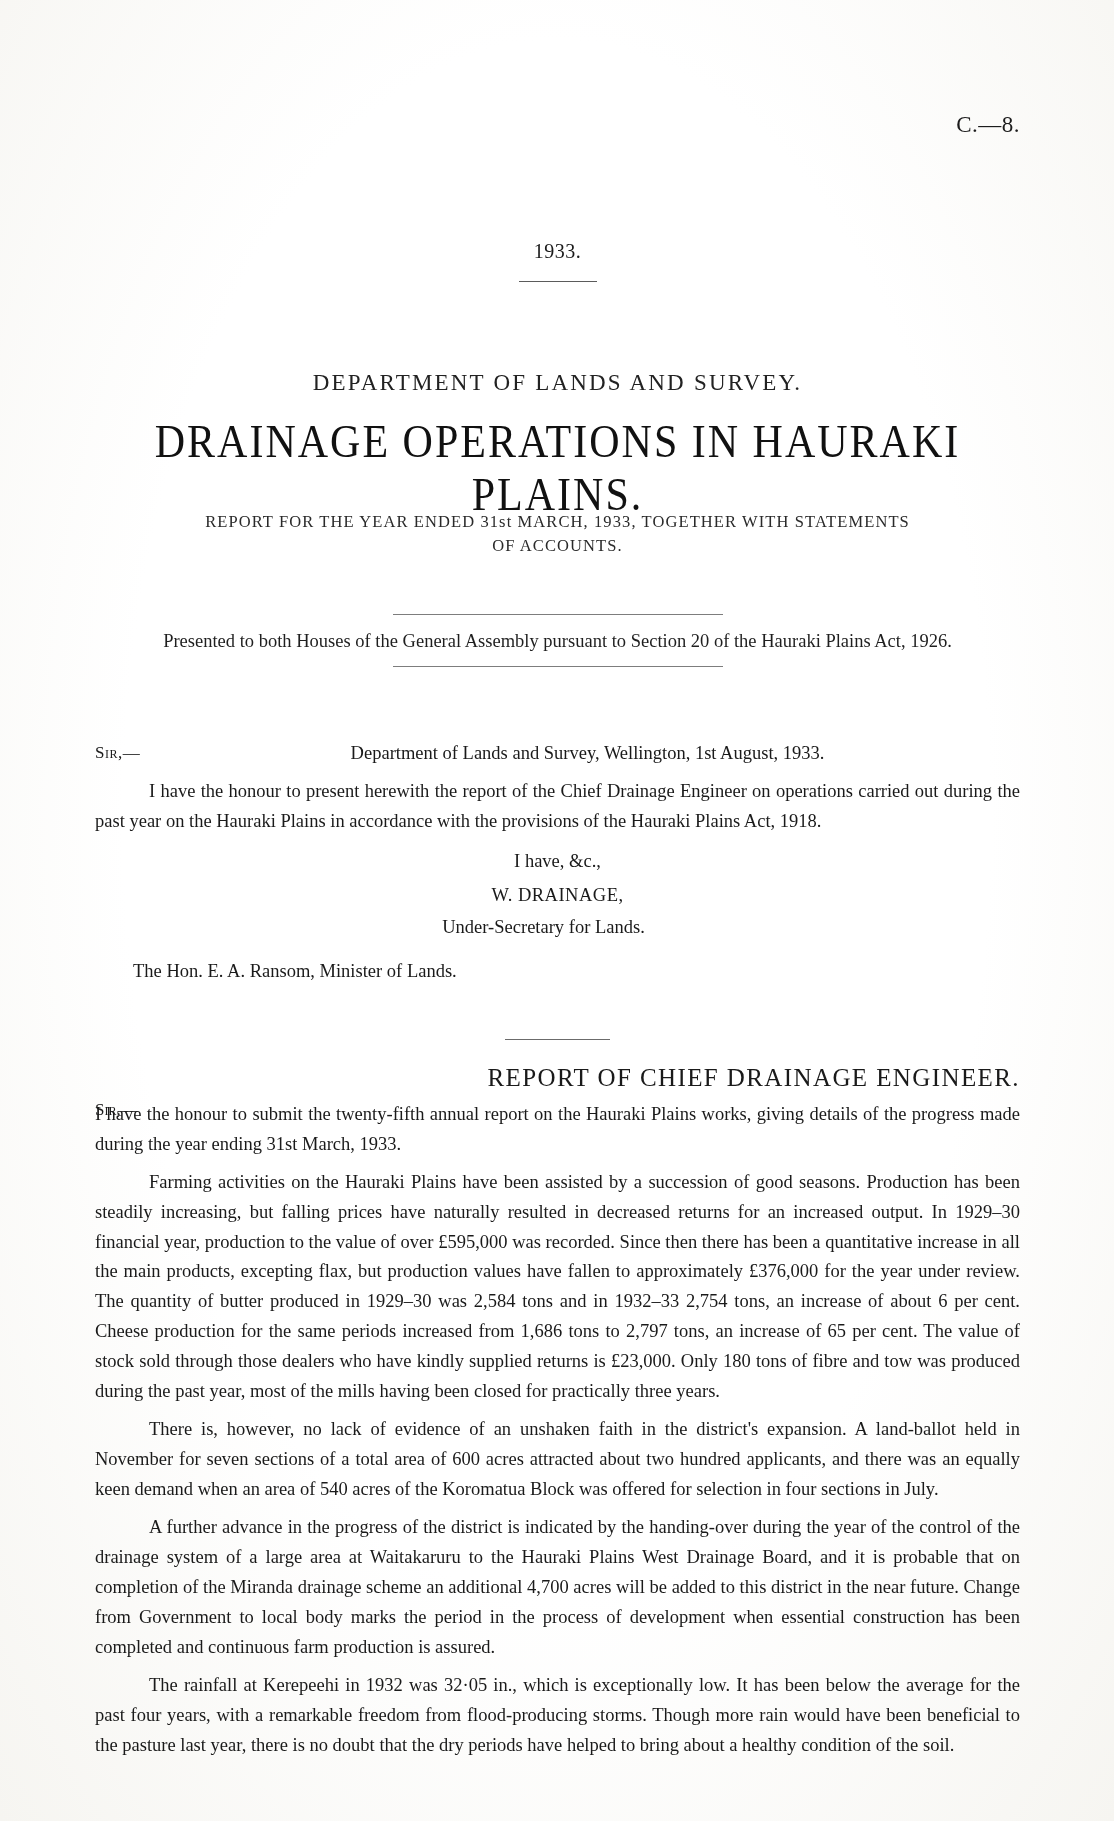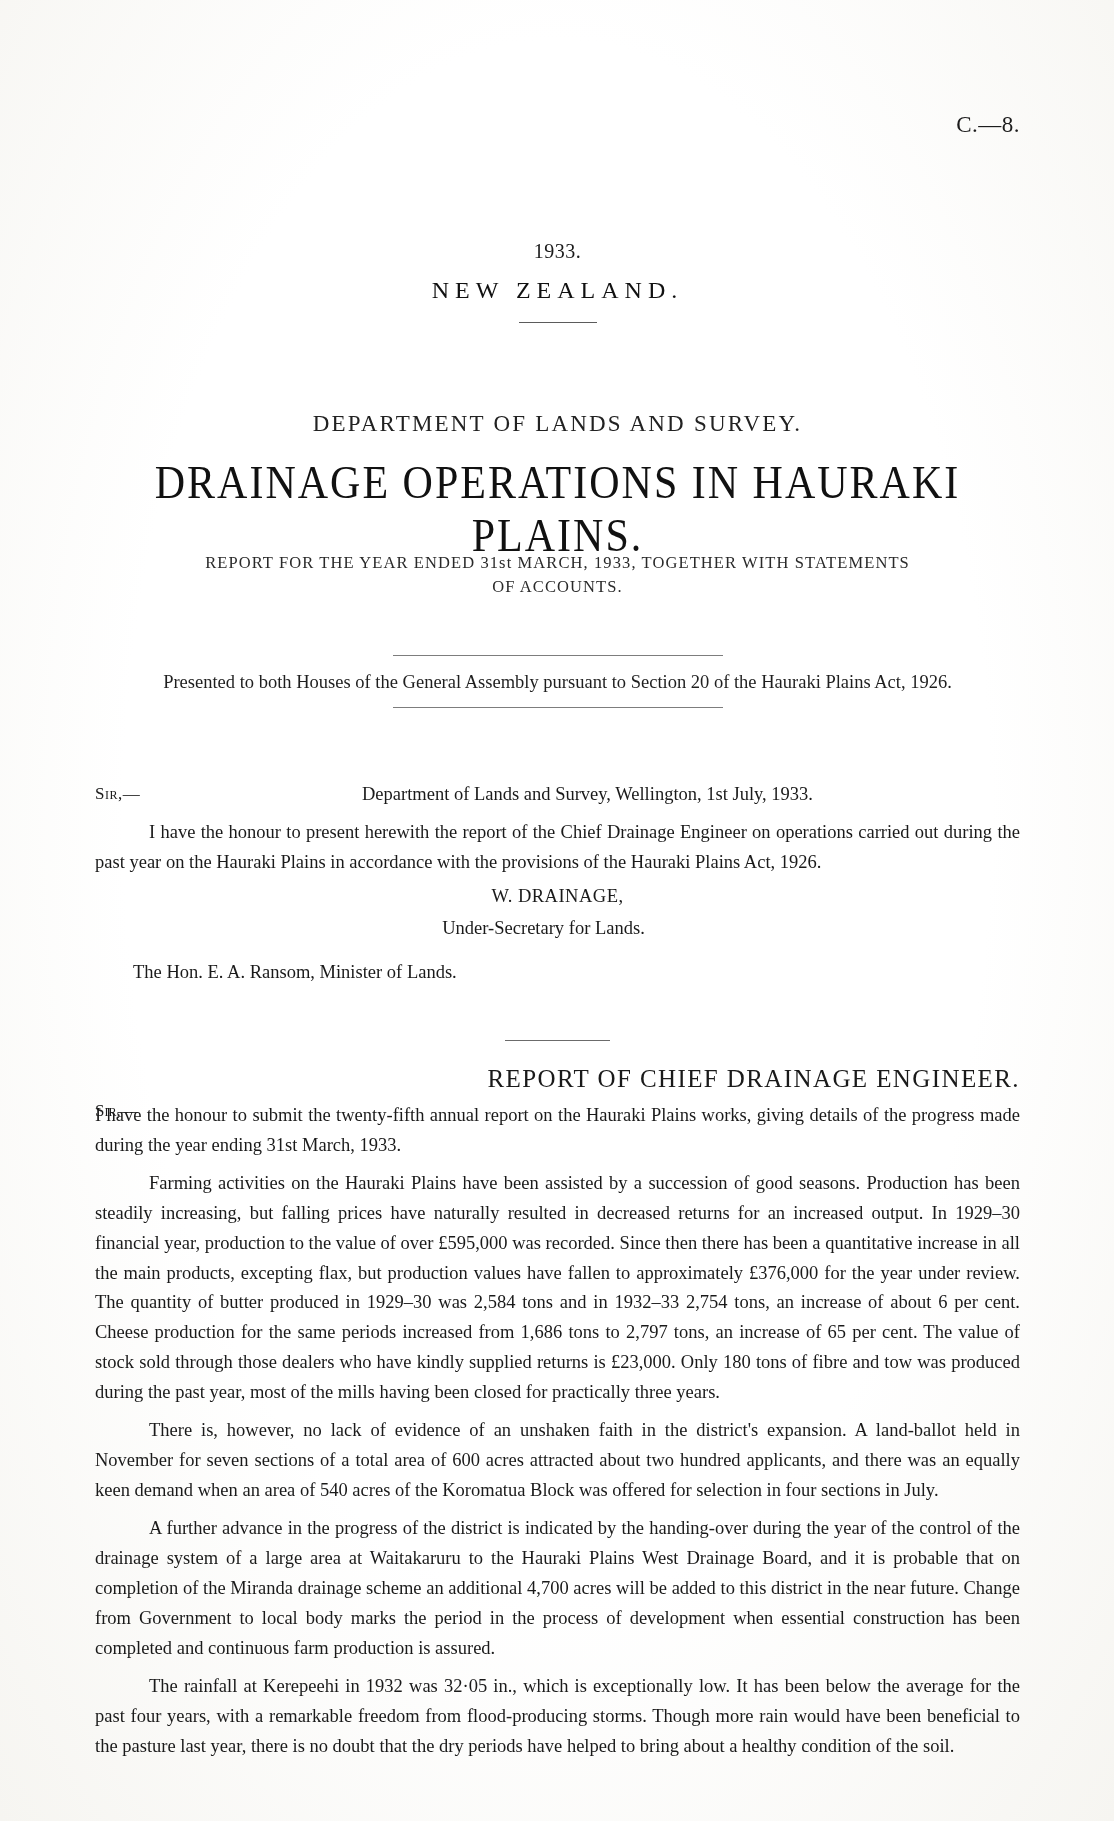--- a/index.html
+++ b/index.html
@@ -187,39 +187,39 @@
 <body>
 
 <div class="page">
   <div class="paper-tint"></div>
 
   <div class="content">
 
     <div class="doc-number">C.—8.</div>
 
     <div class="year">1933.</div>
-    <div class="country">NEW ZEALAND.</div>
     <div class="rule-short"></div>
 
     <div class="dept-title">DEPARTMENT OF LANDS AND SURVEY.</div>
     <div class="main-title">DRAINAGE OPERATIONS IN HAURAKI PLAINS.</div>
 
     <div class="subtitle">
       <span>REPORT FOR THE YEAR ENDED 31st MARCH, 1933, TOGETHER WITH STATEMENTS</span><br>
       <span>OF ACCOUNTS.</span>
     </div>
 
     <div class="rule-mid"></div>
     <div class="presented">Presented to both Houses of the General Assembly pursuant to Section 20 of the Hauraki Plains Act, 1926.</div>
     <div class="rule-mid2"></div>
 
     <div class="letter-block">
       <div class="sir-label">Sir,—</div>
-      <div class="dept-line">Department of Lands and Survey, Wellington, 1st July, 1933.</div>
-      <div class="para indent">I have the honour to present herewith the report of the Chief Drainage Engineer on operations carried out during the past year on the Hauraki Plains in accordance with the provisions of the Hauraki Plains Act, 1926.</div>
+      <div class="dept-line">Department of Lands and Survey, Wellington, 1st August, 1933.</div>
+      <div class="para indent">I have the honour to present herewith the report of the Chief Drainage Engineer on operations carried out during the past year on the Hauraki Plains in accordance with the provisions of the Hauraki Plains Act, 1918.</div>
+      <div class="closing">I have, &amp;c.,</div>
       <div class="signature">W. DRAINAGE,</div>
       <div class="sig-title">Under-Secretary for Lands.</div>
       <div class="addressee">The Hon. E. A. Ransom, Minister of Lands.</div>
     </div>
 
     <div class="rule-small"></div>
 
     <div class="report-heading">REPORT OF CHIEF DRAINAGE ENGINEER.</div>
 
     <div class="report-body">

